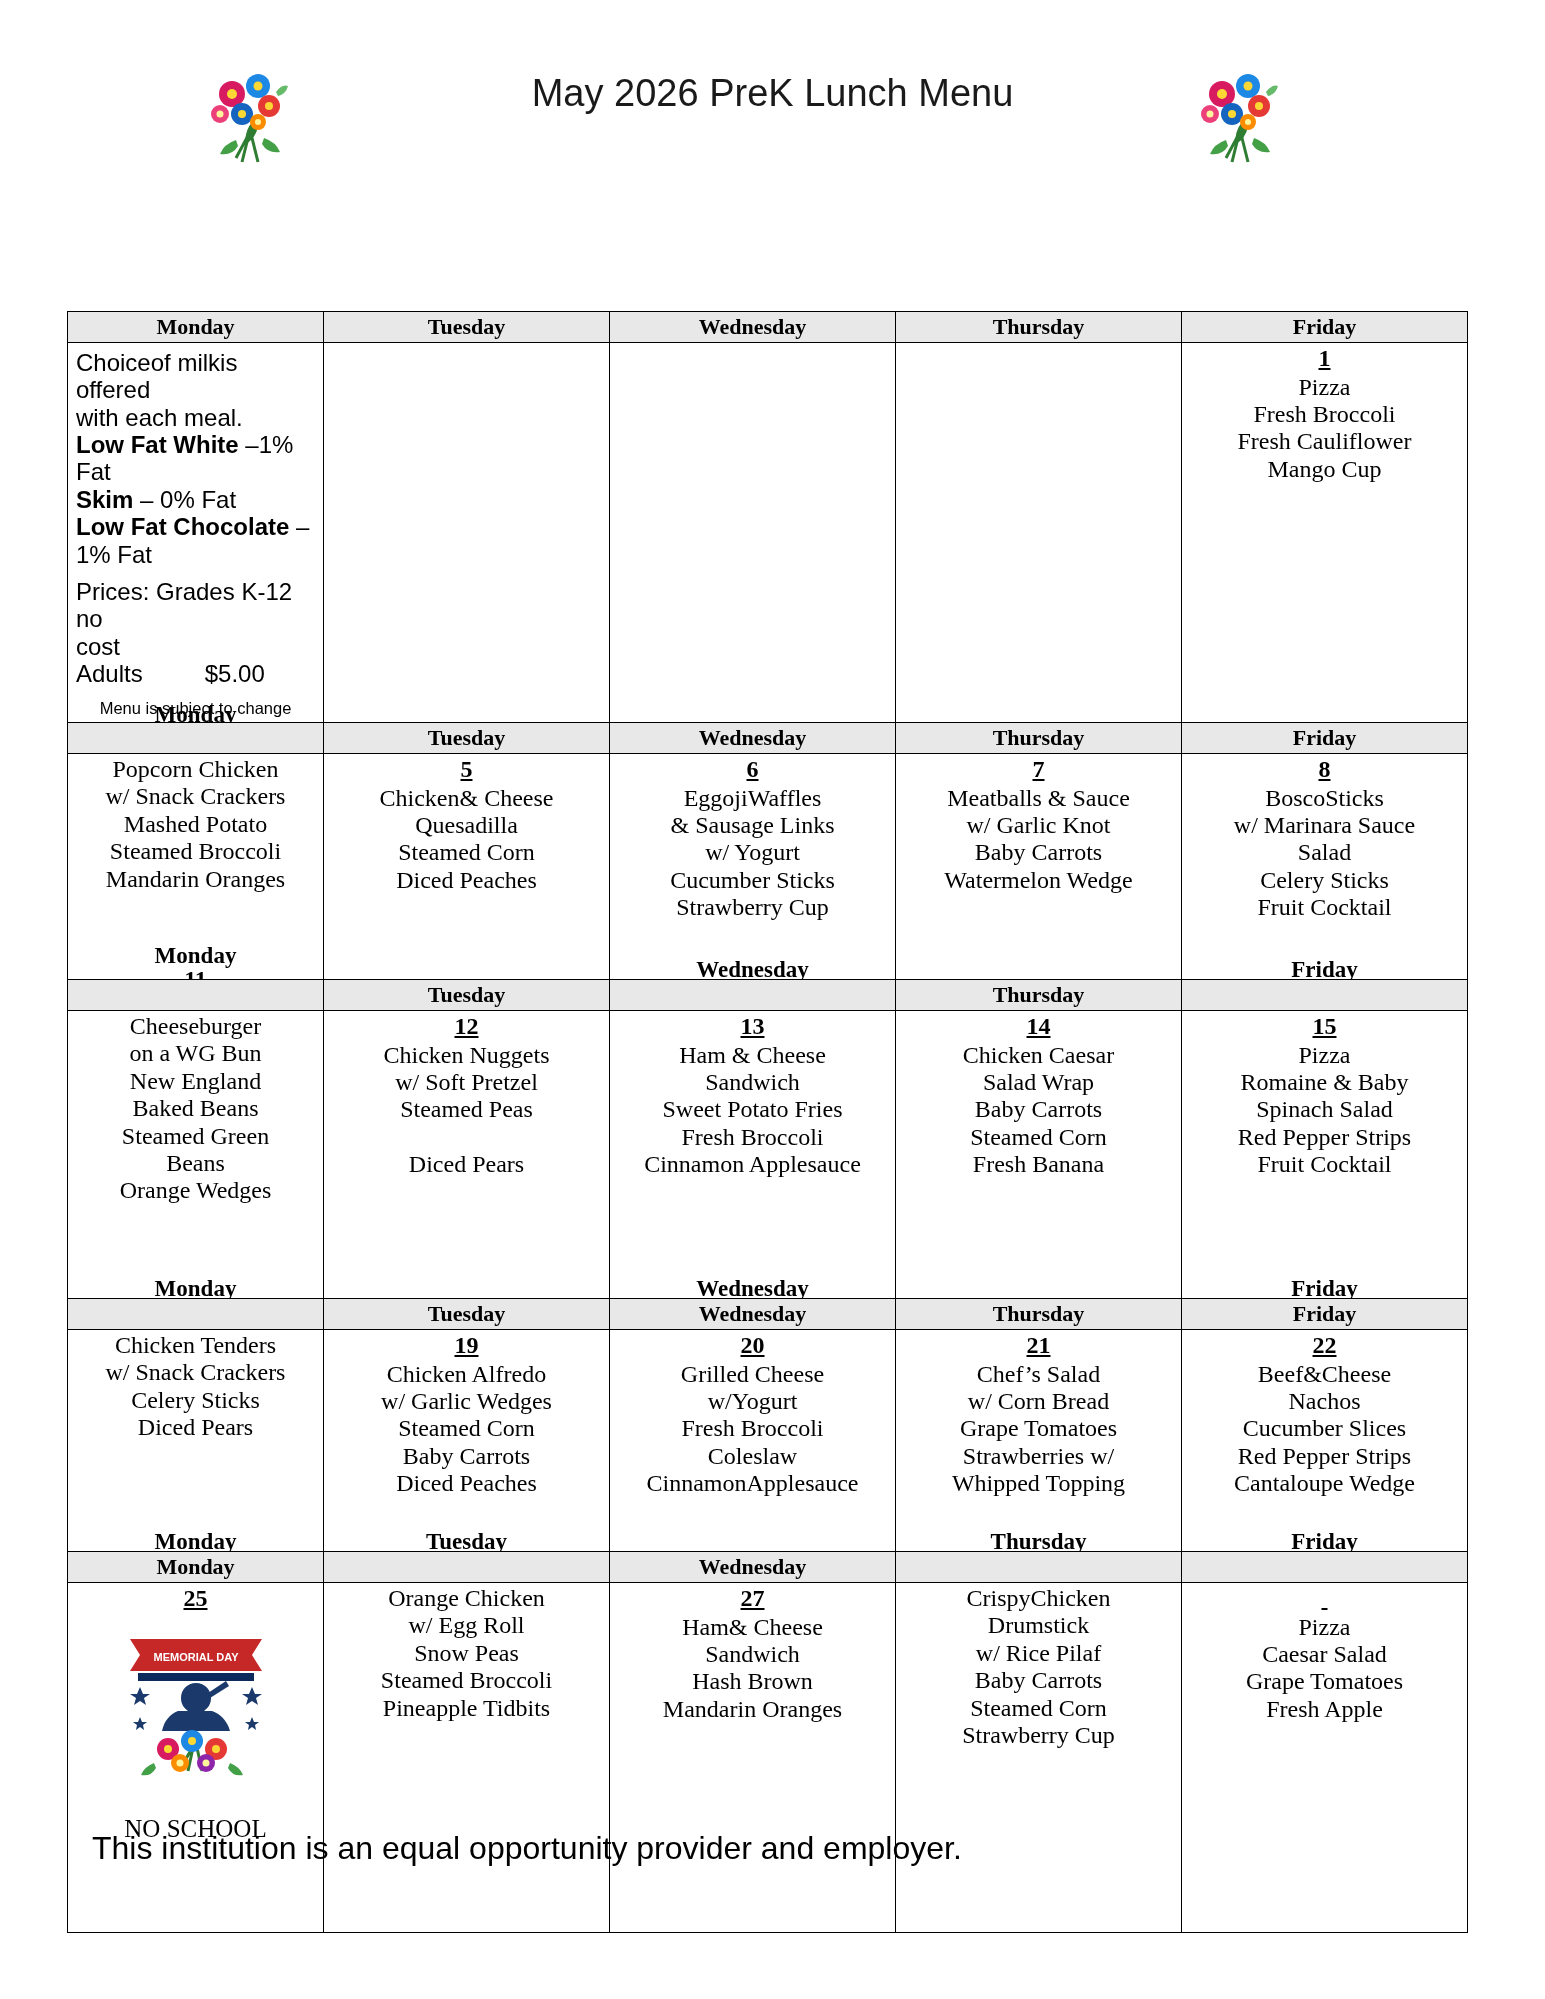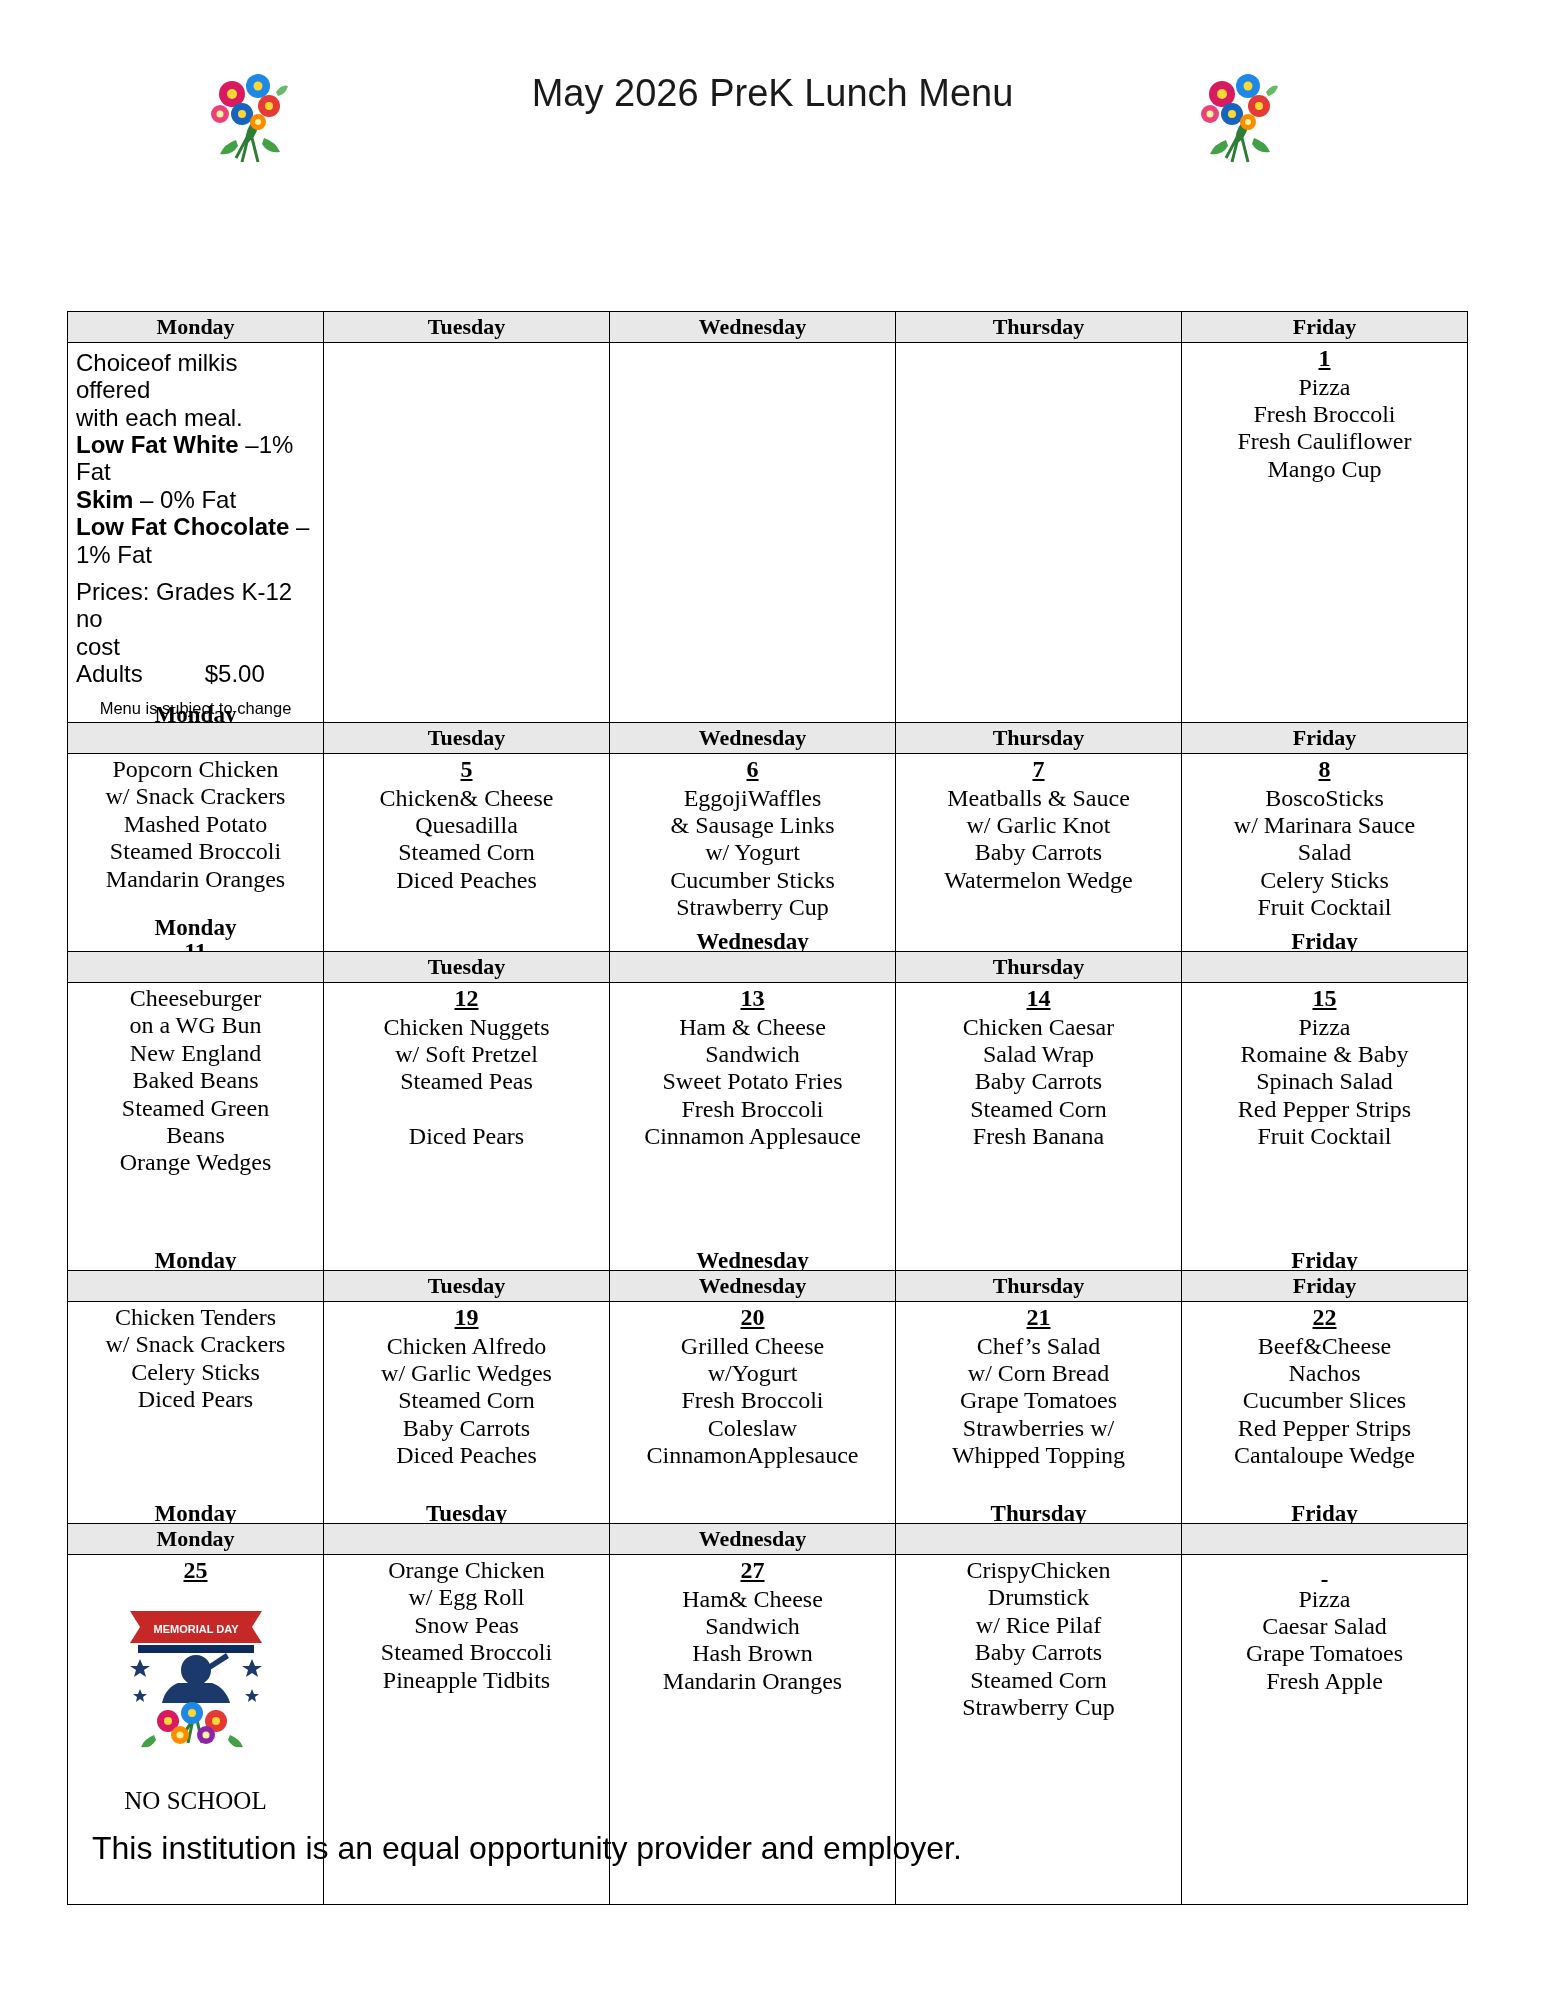--- a/index.html
+++ b/index.html
@@ -250,21 +250,21 @@
   </tr>
 
   <tr class="dayrow">
     <td></td>
     <td>Tuesday</td>
     <td>Wednesday</td>
     <td>Thursday</td>
     <td>Friday</td>
   </tr>
   <tr class="menurow">
-    <td style="height:198px">
+    <td style="height:226px">
       <span class="item">Popcorn Chicken</span>
       <span class="item">w/ Snack Crackers</span>
       <span class="item">Mashed Potato</span>
       <span class="item">Steamed Broccoli</span>
       <span class="item">Mandarin Oranges</span>
       <span class="ovl dayname" style="bottom:10px">Monday</span>
       <span class="ovl datenum-ovl" style="bottom:-14px">11</span>
     </td>
     <td>
       <span class="datenum">5</span>

